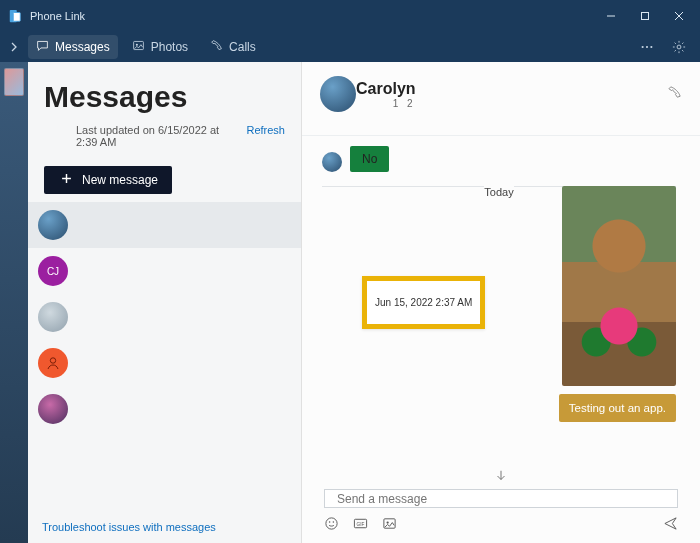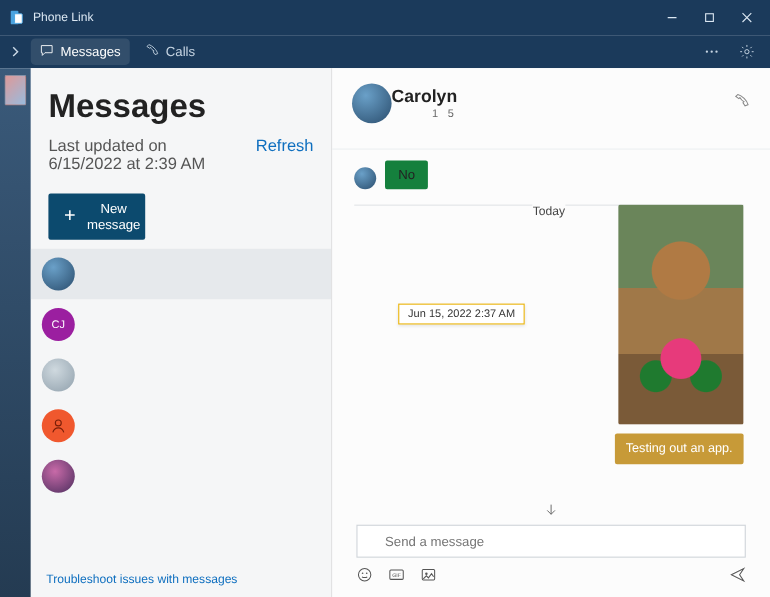--- a/index.html
+++ b/index.html
@@ -23,23 +23,23 @@
   .toolbar .spacer { flex:1; }
   .tb-icon { width:26px; display:flex; justify-content:center; }
 
   
   .body { flex:1; display:flex; background:#e8ecef; min-height:0;}
   .phone-strip { width:28px; background: linear-gradient(#3a5a7a,#243b52); display:flex; flex-direction:column; align-items:center; padding-top:6px;}
   .phone-thumb { width:20px; height:28px; border-radius:2px; background: linear-gradient(135deg,#d99,#9bd); border:1px solid rgba(0,0,0,.2);}
   .sidebar { width: 274px; background:#f5f6f7; border-right:1px solid #e0e0e0; display:flex; flex-direction:column; min-height:0;}
   .sb-header { padding: 18px 16px 6px; }
   .sb-title { font-size: 30px; font-weight: 600; color:#222; }
-  .sb-sub { margin-top:10px; font-size:15px; color:#555; display:flex; gap:14px; }
+  .sb-sub { margin-top:10px; font-size:11px; color:#555; display:flex; gap:14px;margin-left:32px; }
   .refresh { color:#0f6fbf; }
-  .newmsg { margin:12px 16px 8px; background:#0c4a6e; color:#fff; border:none; padding:7px 14px; border-radius:2px; font-size:12px; display:flex; align-items:center; gap:10px; width:88px;}
+  .newmsg { margin:12px 16px 8px; background:#0f172a; color:#fff; border:none; padding:7px 14px; border-radius:2px; font-size:12px; display:flex; align-items:center; gap:10px; width:128px;justify-content:flex-end;}
   .convo-list { flex:1; overflow:hidden; }
   .convo { height:46px; display:flex; align-items:center; padding:0 10px; gap:10px;}
   .convo.sel { background:#e6e9ec; }
   .avatar { width:30px; height:30px; border-radius:50%; display:flex; align-items:center; justify-content:center; font-size:10px; color:#fff;}
   .sb-foot { padding:8px 14px 10px; font-size:11px; color:#0f6fbf; border-top:1px solid transparent;}
 
   
   .chat { flex:1; display:flex; flex-direction:column; background:#fcfcfc; min-width:0;}
   .chat-head { padding:14px 18px 23px; display:flex; gap:0; align-items:center; border-bottom:1px solid #eceff1;text-align:right;}
   .chat-head .big-av { width:36px; height:36px; border-radius:50%; background: radial-gradient(circle at 35% 30%, #6aa0c8, #2a4d6d);}
@@ -47,26 +47,26 @@
   .chat-head .phone { font-size:10px; color:#666; letter-spacing:3px;}
   .chat-head .spacer{flex:1;}
   .call-ic { color:#888;}
   .chat-body { flex:1; position:relative; overflow:hidden; padding:6px 24px 2px 20px;}
   .row-in { display:flex; align-items:flex-end; gap:8px; margin-top:4px;}
   .mini-av { width:20px; height:20px; border-radius:50%; background: radial-gradient(circle at 35% 30%, #6aa0c8, #2a4d6d);}
   .bubble-in { background:#15803d; padding:6px 12px; border-radius:2px; font-size:12px; color:#222;}
   .date-sep { display:flex; align-items:flex-start; gap:0; margin:14px 0;}
   .date-sep .line { flex:1; height:1px; background:#e1e4e7;}
   .date-sep .lbl { font-size:11px; color:#444;}
-  .tooltip { position:absolute; left:60px; top:140px; background:#fff; border:1px solid #eab308; padding:3px 8px; font-size:10px; color:#333; box-shadow:0 1px 3px rgba(0,0,0,.1);}
+  .tooltip { position:absolute; left:60px; top:140px; background:#fff; border:5px solid #eab308; padding:16px 8px; font-size:10px; color:#333; box-shadow:0 1px 3px rgba(0,0,0,.1);}
   .out-col { position:absolute; right:24px; top:50px; width:120px; display:flex; flex-direction:column; align-items:flex-end; gap:8px;}
   .out-img { width:114px; height:200px; border-radius:2px; overflow:hidden;}
   .out-bubble { background:#c79a38; color:#fff; font-size:11.5px; padding:8px 10px; border-radius:2px; white-space:nowrap;}
   .scroll-ind { display:flex; justify-content:center; padding:0 0 2px; color:#666;}
-  .composer { margin:4px 22px 6px; border:1px solid #cfd4d9; background:#fff; height:30px; display:flex; align-items:center; padding:0 25px;}
+  .composer { margin:4px 22px 6px; border:1px solid #cfd4d9; background:#fff; height:19px; display:flex; align-items:center; padding:0 12px;}
   .composer input { flex:1; border:none; outline:none; font-size:12px; color:#333; background:transparent;}
   .comp-row { display:flex; align-items:center; padding:2px 22px 8px; gap:14px; color:#555;}
   .comp-row .spacer{flex:1;}
   .comp-row svg{width:15px;height:15px;}
 
   
   .photo {
     width:100%; height:100%;
     background:
       radial-gradient(circle at 50% 70%, #e73a7b 0 18px, transparent 19px),
@@ -112,20 +112,28 @@
       </svg>
   </div>
   <div class="tab active">
     <span><svg viewBox="0 0 16 16">
           <path d="M2 3h12v8H6l-3 3V11H2z" fill="none" stroke="currentColor"></path>
         </svg></span>
     <span>Messages</span>
   </div>
   <div class="tab">
     <span><svg viewBox="0 0 16 16">
+          <rect x="2" y="3" width="12" height="10" rx="1" fill="none" stroke="currentColor"></rect>
+          <circle cx="6" cy="7" r="1.3" fill="currentColor"></circle>
+          <path d="M3 12l3-3 2 2 3-4 2 3" fill="none" stroke="currentColor"></path>
+        </svg></span>
+    <span>Photos</span>
+  </div>
+  <div class="tab">
+    <span><svg viewBox="0 0 16 16">
           <path d="M4 2c4 1 9 6 10 10l-3 1-2-3 1-1c-2-1-3-2-4-4l-1 1-3-2z" fill="none" stroke="currentColor"></path>
         </svg></span>
     <span>Calls</span>
   </div>
   <span class="spacer"></span>
   <div class="tb-icon">
       <svg width="14" height="14" viewBox="0 0 16 16">
         <circle cx="3" cy="8" r="1.2" fill="currentColor"></circle>
         <circle cx="8" cy="8" r="1.2" fill="currentColor"></circle>
         <circle cx="13" cy="8" r="1.2" fill="currentColor"></circle>
@@ -185,21 +193,21 @@
     </div>
 
     <div class="sb-foot">Troubleshoot issues with messages</div>
   </div>
 
   <div class="chat">
     <div class="chat-head">
       <div class="big-av"></div>
       <div>
         <div class="name">Carolyn</div>
-        <div class="phone">1                                5</div>
+        <div class="phone">1                                2</div>
       </div>
       <span class="spacer"></span>
       <span class="call-ic"><svg width="15" height="15" viewBox="0 0 16 16">
             <path d="M4 2c4 1 9 6 10 10l-3 1-2-3 1-1c-2-1-3-2-4-4l-1 1-3-2z" fill="none" stroke="currentColor"></path>
           </svg></span>
     </div>
 
     <div class="chat-body">
       <div class="row-in">
         <div class="mini-av"></div>

